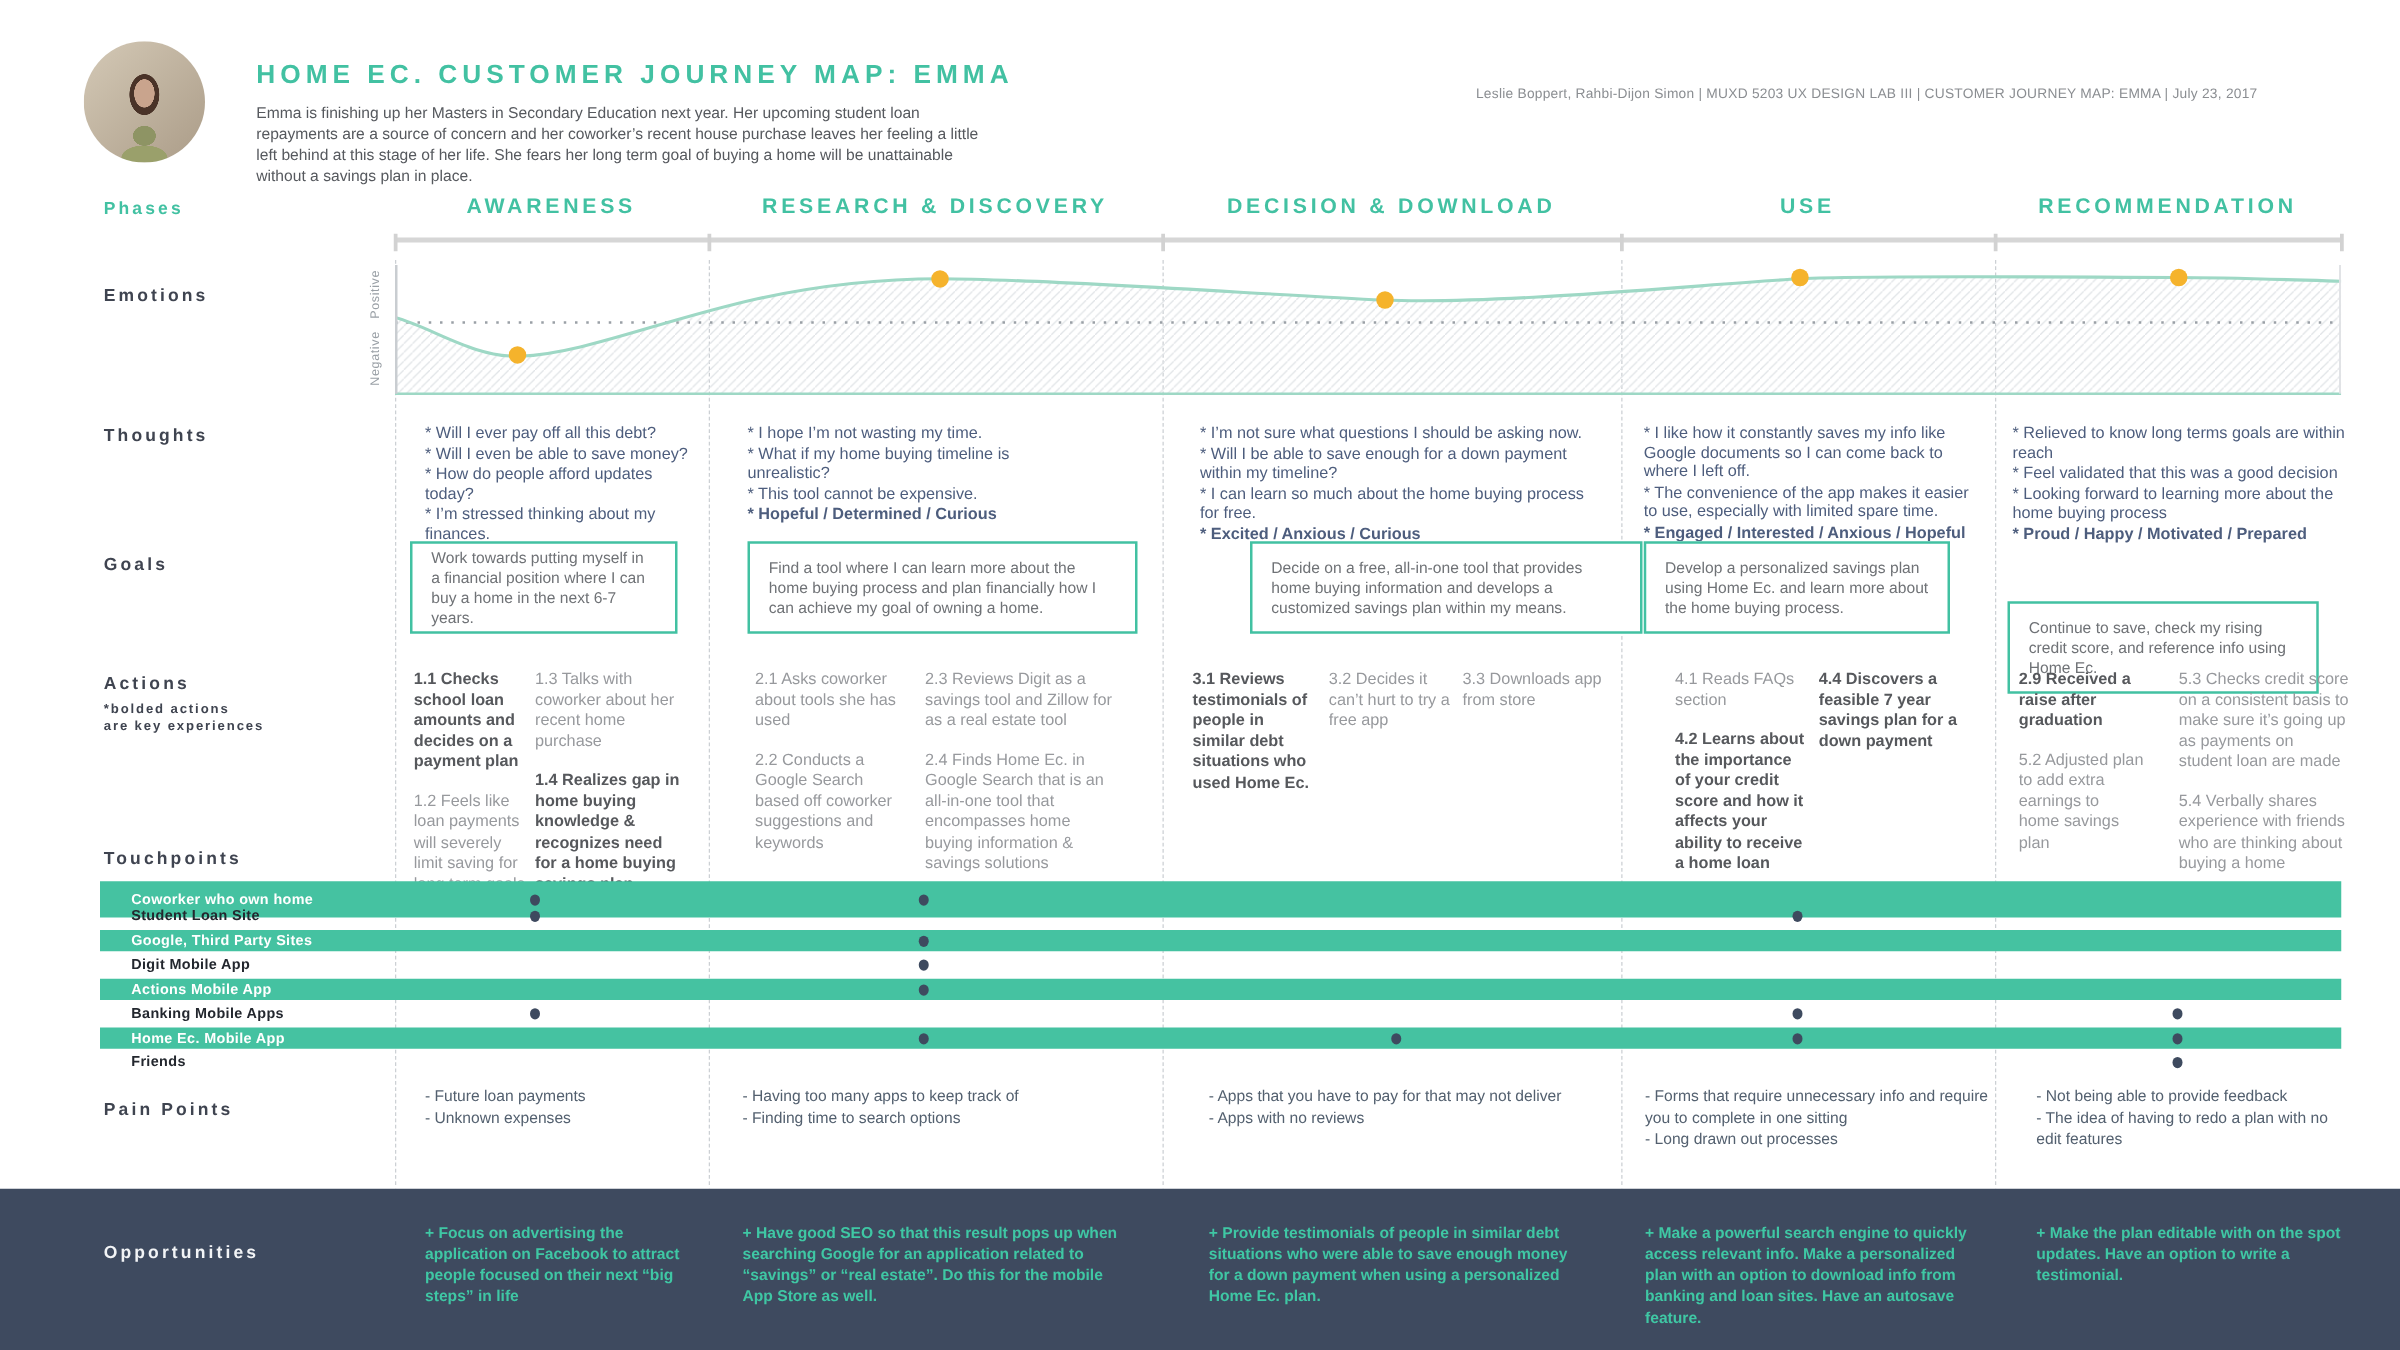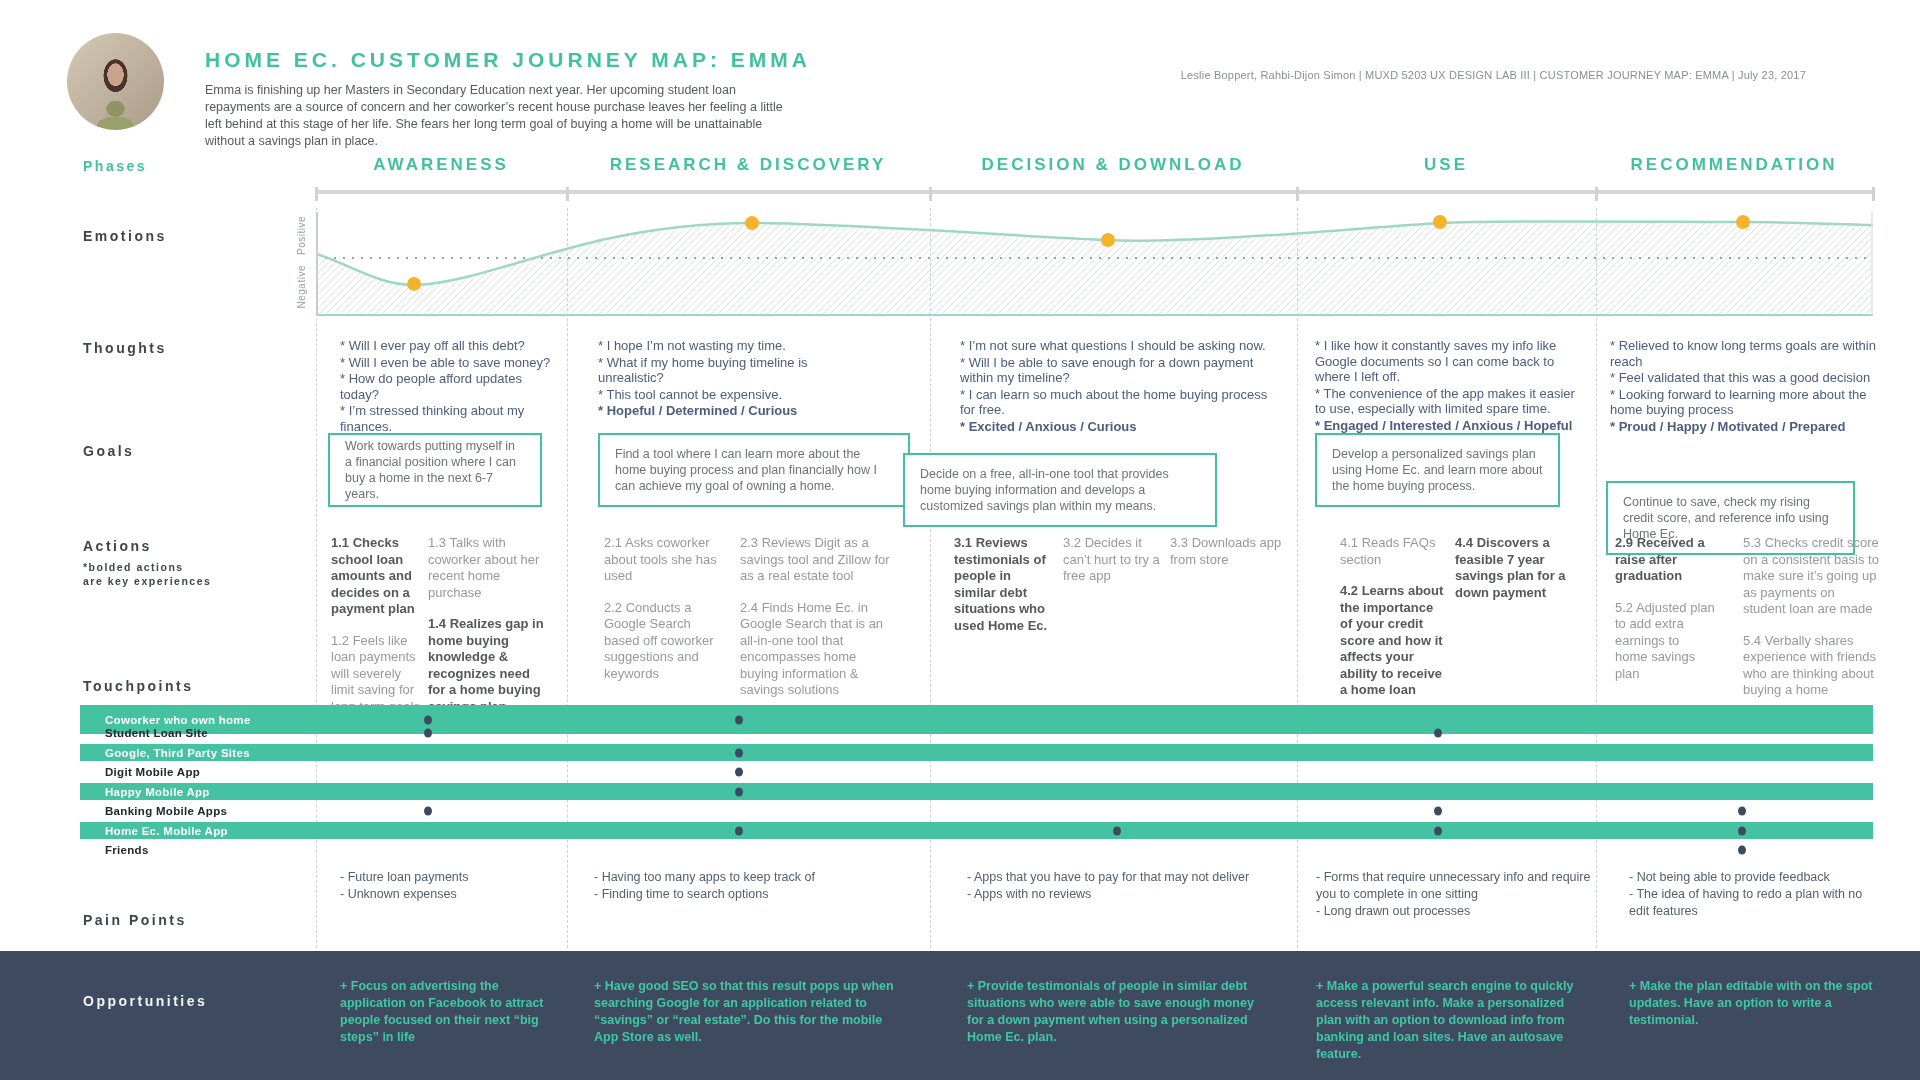--- a/index.html
+++ b/index.html
@@ -96,21 +96,21 @@
   <div class="row-label teal" style="top:158px">Phases</div>
   <div class="row-label" style="top:228px">Emotions</div>
   <div class="row-label" style="top:340px">Thoughts</div>
   <div class="row-label" style="top:443px">Goals</div>
   <div class="row-label" style="top:538px">Actions</div>
   <div id="actions-note">
       <div>*bolded actions</div>
       <div>are key experiences</div>
     </div>
   <div class="row-label" style="top:678px">Touchpoints</div>
-  <div class="row-label" style="top:912px">Pain Points</div>
+  <div class="row-label" style="top:879px">Pain Points</div>
 
   <div id="timeline-bar"></div>
   <div id="timeline-ticks">
       <div class="tl-tick" style="left: 315px;"></div>
       <div class="tl-tick" style="left: 566px;"></div>
       <div class="tl-tick" style="left: 929px;"></div>
       <div class="tl-tick" style="left: 1296px;"></div>
       <div class="tl-tick" style="left: 1595px;"></div>
       <div class="tl-tick" style="left: 1872px;"></div>
     </div>
@@ -191,21 +191,21 @@
         <div class="thought-line bold">* Proud / Happy / Motivated / Prepared</div>
       </div>
     </div>
   <div id="goals-zone">
       <div class="goal-box" style="left: 328px; width: 214px;">
         <div>Work towards putting myself in a financial position where I can buy a home in the next 6-7 years.</div>
       </div>
       <div class="goal-box" style="left: 598px; width: 312px;">
         <div>Find a tool where I can learn more about the home buying process and plan financially how I can achieve my goal of owning a home.</div>
       </div>
-      <div class="goal-box" style="left: 903px; width: 314px; margin-top: 20px;">
+      <div class="goal-box" style="left: 1000px; width: 314px;">
         <div>Decide on a free, all-in-one tool that provides home buying information and develops a customized savings plan within my means.</div>
       </div>
       <div class="goal-box" style="left: 1315px; width: 245px;">
         <div>Develop a personalized savings plan using Home Ec. and learn more about the home buying process.</div>
       </div>
       <div class="goal-box" style="left: 1606px; width: 249px; margin-top: 48px;">
         <div>Continue to save, check my rising credit score, and reference info using Home Ec.</div>
       </div>
     </div>
   <div id="actions-zone">
@@ -263,21 +263,21 @@
       </div>
       <div class="tp-row teal" style="top: 744px; height: 17px;">
         <span class="tp-label">Google, Third Party Sites</span>
         <div class="tp-dot" style="left: 659px;"></div>
       </div>
       <div class="tp-row plain" style="top: 763.5px; height: 17px;">
         <span class="tp-label">Digit Mobile App</span>
         <div class="tp-dot" style="left: 659px;"></div>
       </div>
       <div class="tp-row teal" style="top: 783px; height: 17px;">
-        <span class="tp-label">Happy Mobile App</span>
+        <span class="tp-label">Actions Mobile App</span>
         <div class="tp-dot" style="left: 659px;"></div>
       </div>
       <div class="tp-row plain" style="top: 802.5px; height: 17px;">
         <span class="tp-label">Banking Mobile Apps</span>
         <div class="tp-dot" style="left: 348px;"></div>
         <div class="tp-dot" style="left: 1358px;"></div>
         <div class="tp-dot" style="left: 1662px;"></div>
       </div>
       <div class="tp-row teal" style="top: 822px; height: 17px;">
         <span class="tp-label">Home Ec. Mobile App</span>

